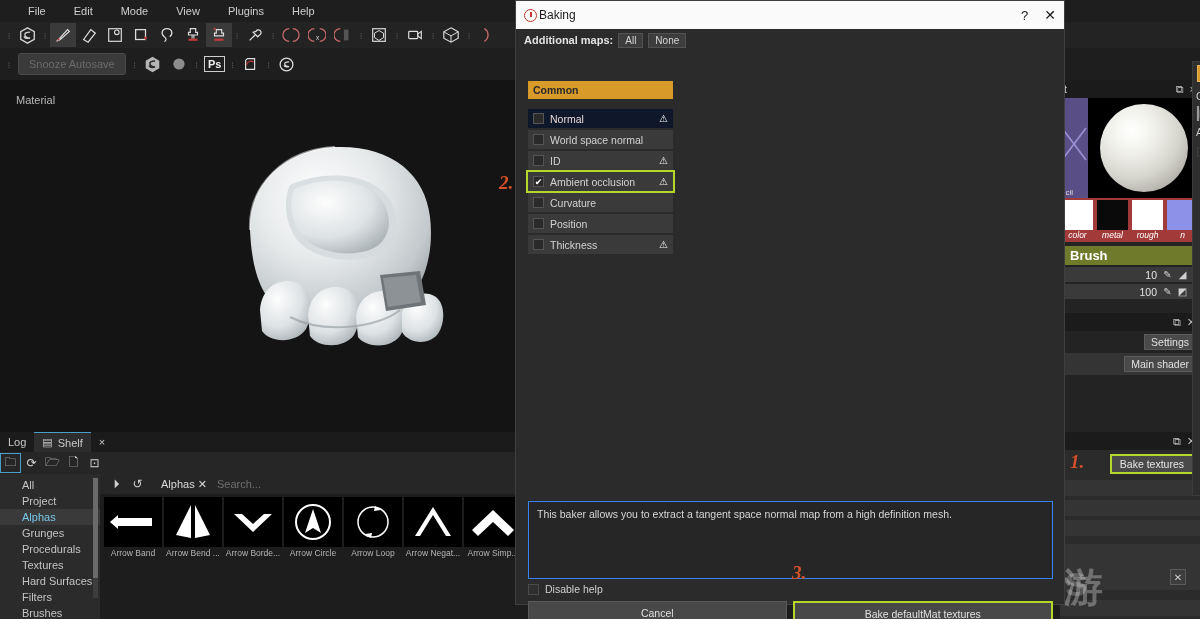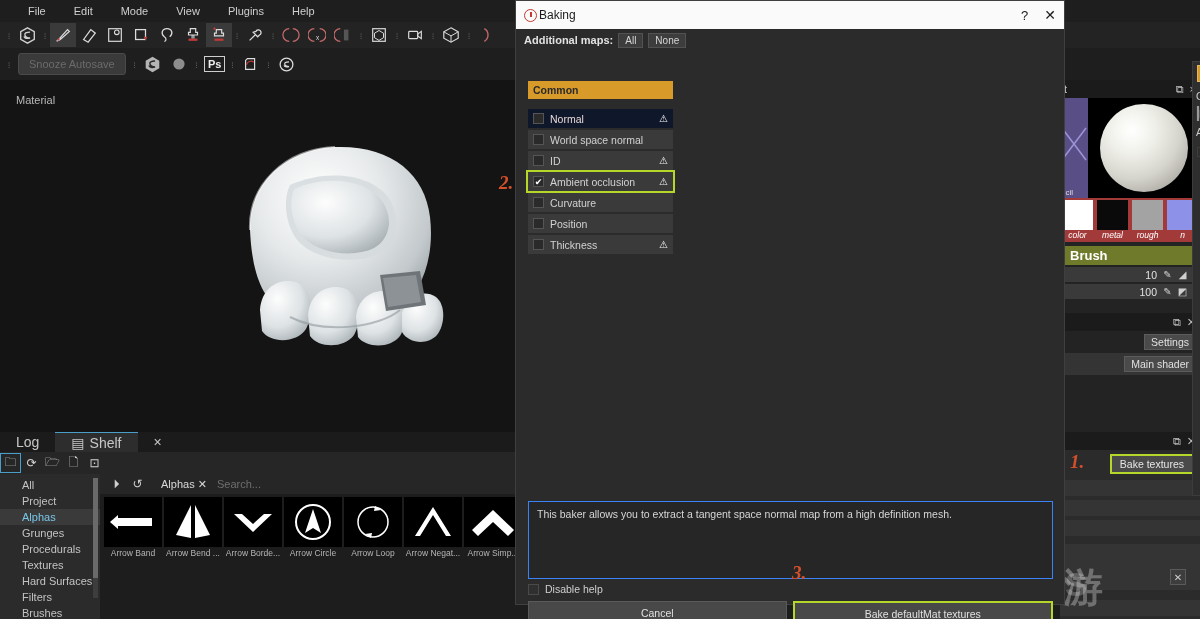--- a/index.html
+++ b/index.html
@@ -51,21 +51,21 @@
   .fist {
     position: absolute; left: 230px; top: 45px; width: 240px; height: 260px;
   }
 
   
   .shelfpanel {
     position: absolute; left: 0; top: 432px; width: 1060px; height: 187px;
     background: #232323;
   }
   .shelftabs { height: 20px; background: #1b1b1b; display: flex; align-items: center; }
-  .shelftab { font-size: 14px; color: #c8c8c8; padding: 0 16px; height: 20px;
+  .shelftab { font-size: 11px; color: #c8c8c8; padding: 0 8px; height: 20px;
               display: flex; align-items: center; }
   .shelftab.active { background: #2d2d2d; border-top: 1px solid #4a9ec9; }
   .shelftoolrow { height: 22px; background: #262626; display: flex; align-items: center; }
   .sicon { width: 21px; height: 20px; display: flex; align-items: center; justify-content: center;
            color: #cfcfcf; font-size: 12px; }
   .sicon.box { border: 1px solid #4a9ec9; }
   .shelfbody { display: flex; height: 145px; }
   .catlist { width: 100px; background: #2b2b2b; padding-top: 3px; position: relative; }
   .catitem { font-size: 11px; color: #c3c3c3; padding: 2px 0 2px 22px; }
   .catitem.sel { background: #3a3a3a; color: #79c6e8; }
@@ -590,21 +590,21 @@
         <div class="sphere"></div>
       </div>
     </div>
     <div class="swatches">
       <div class="sw" style="background:#ffffff;">
         <span class="n">color</span>
       </div>
       <div class="sw" style="background:#0a0a0a;">
         <span class="n">metal</span>
       </div>
-      <div class="sw" style="background:#a3a3a3;">
+      <div class="sw" style="background:#ffffff;">
         <span class="n">rough</span>
       </div>
       <div class="sw" style="background:#8d92e8;">
         <span class="n">n</span>
       </div>
     </div>
     <div class="brushbar">Brush</div>
     <div class="numrow">
       <span class="v">10</span>
       <span class="pen">✎</span>

